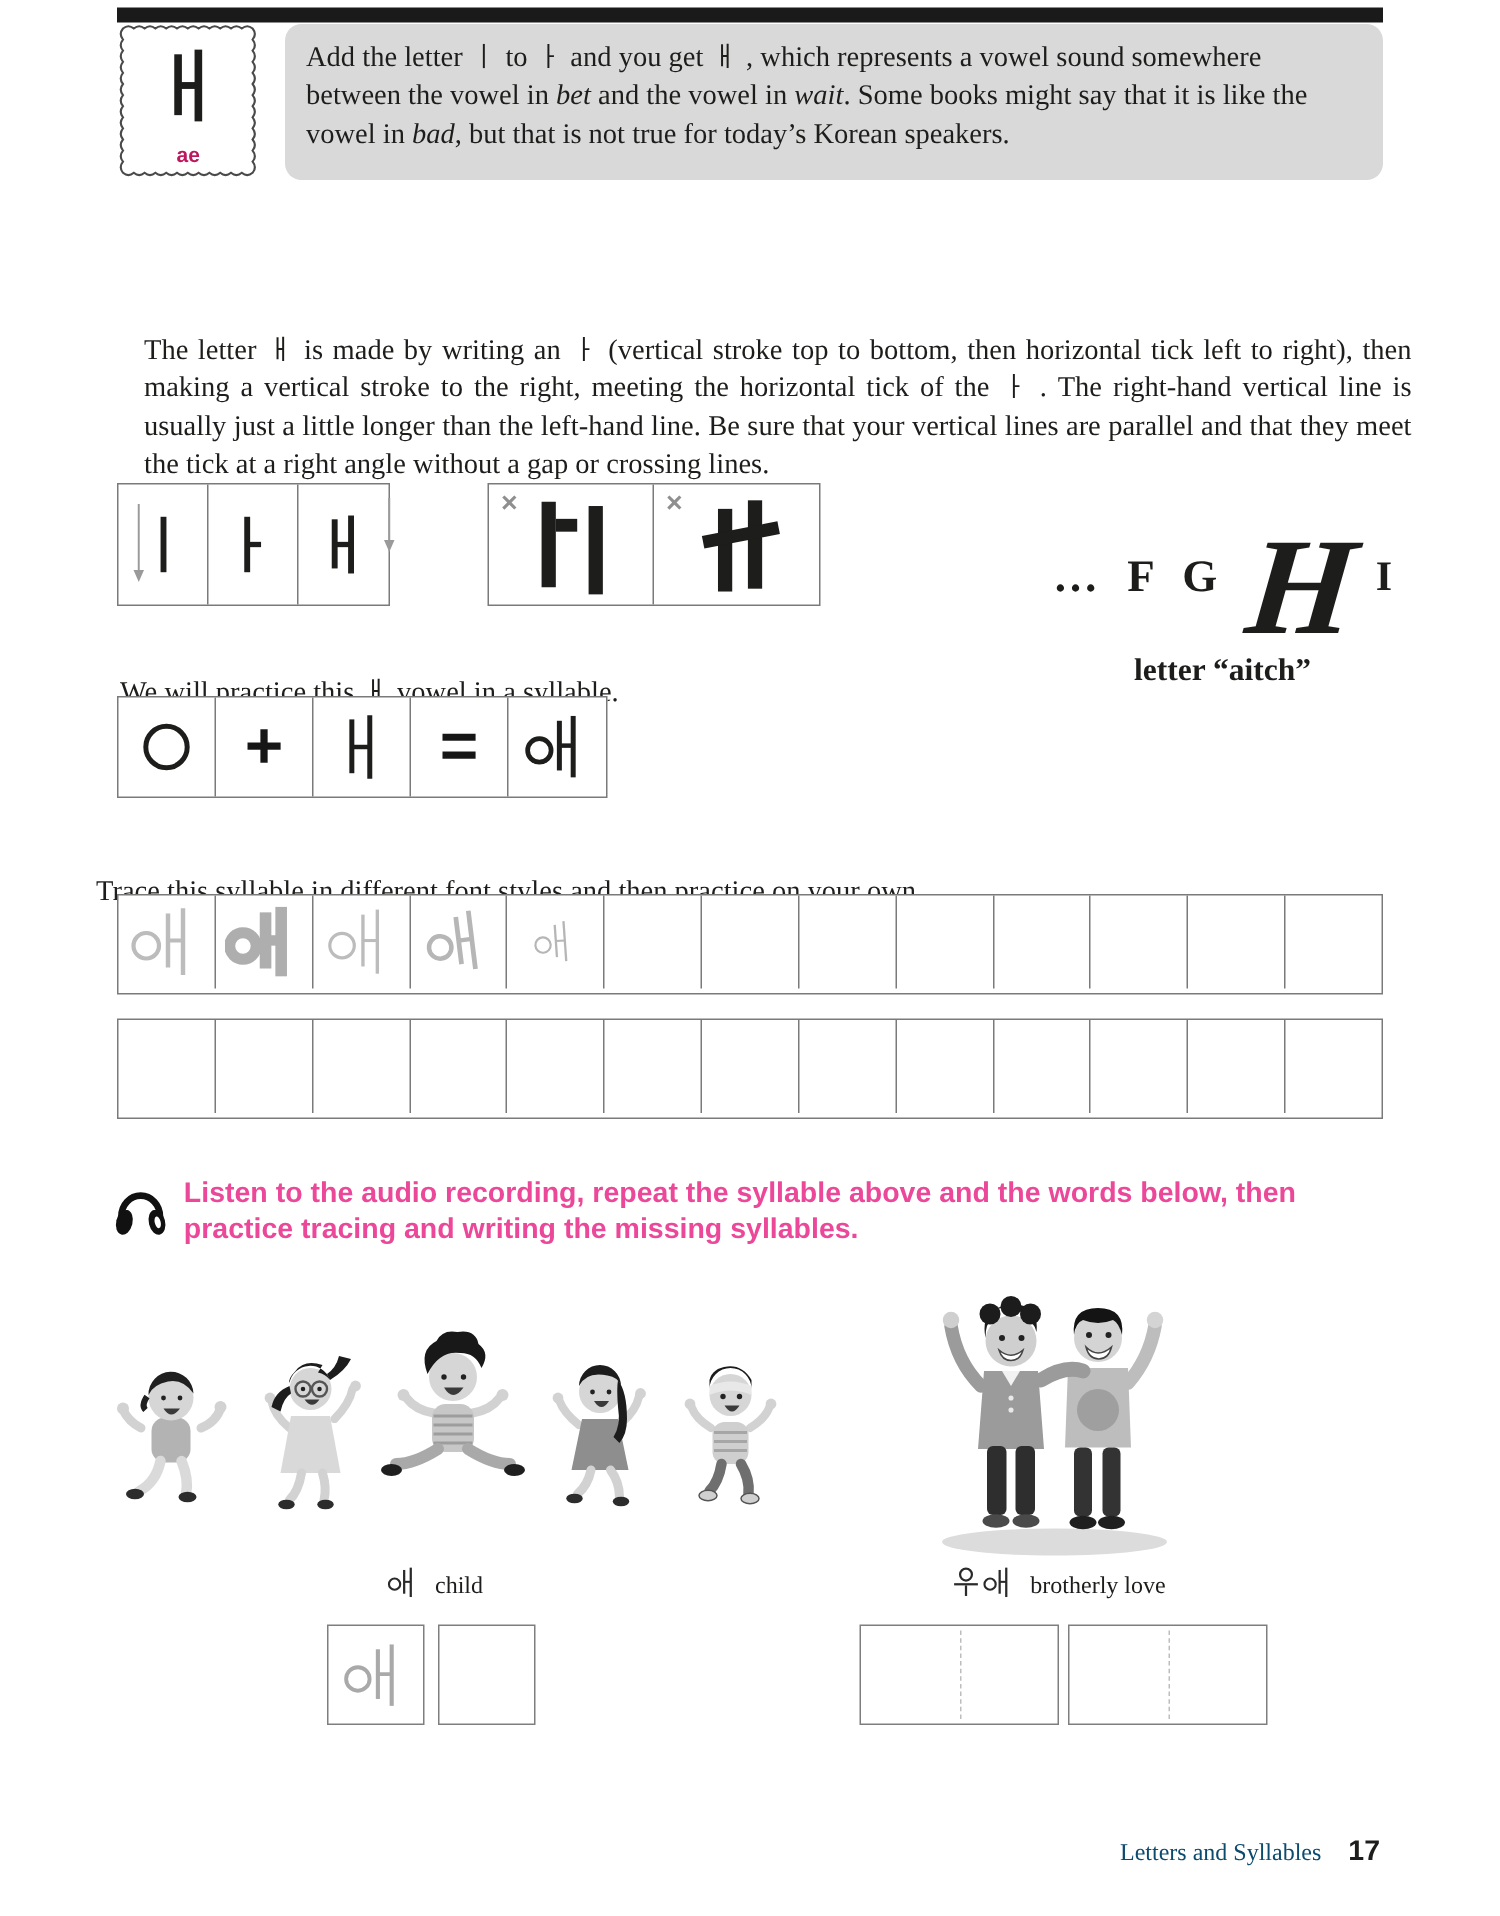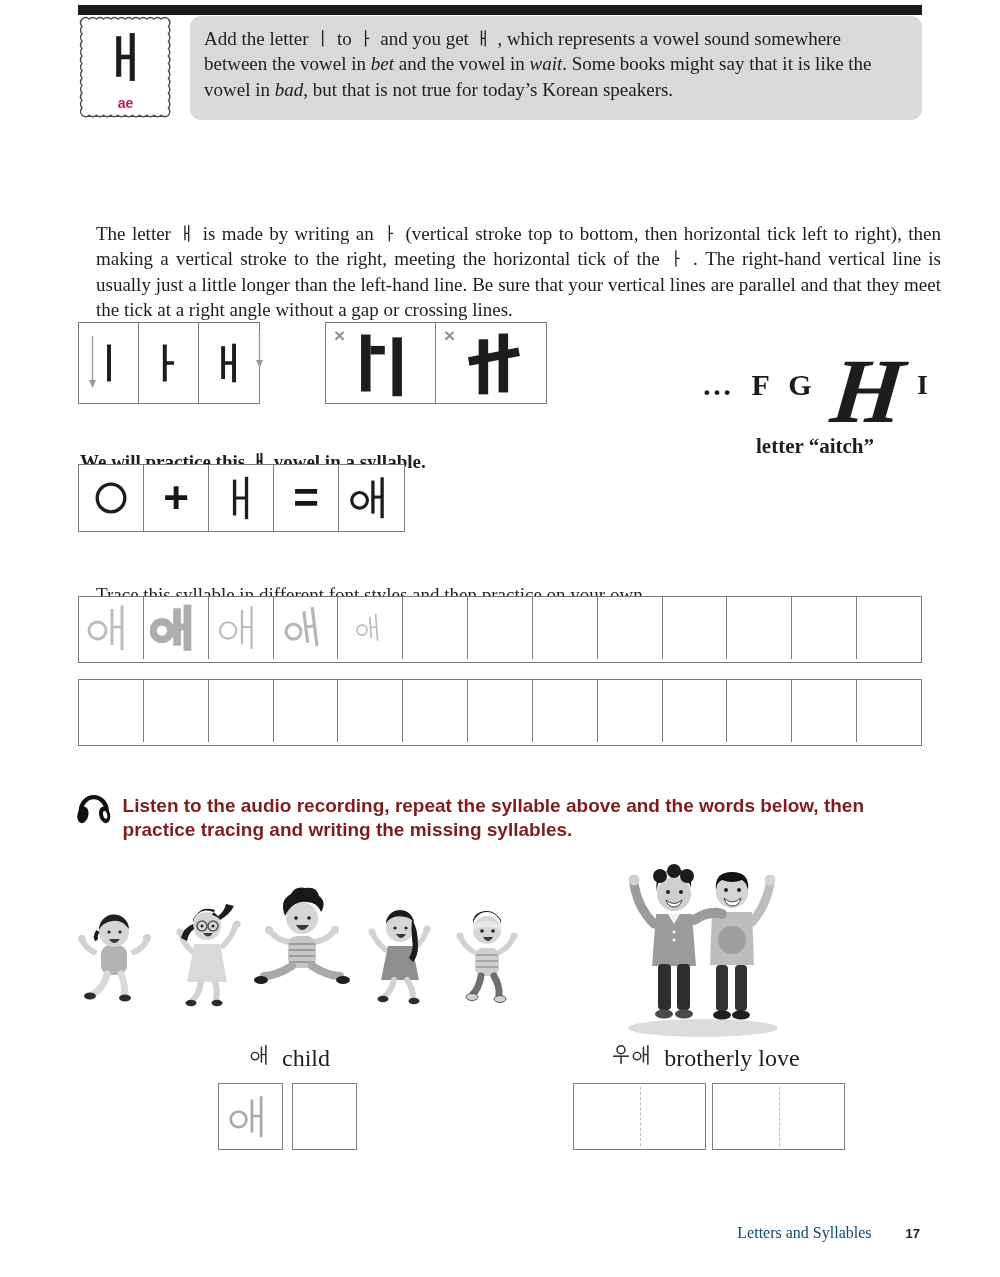--- a/index.html
+++ b/index.html
@@ -36,51 +36,51 @@
   
   #alphabet{left:700px;top:330px;width:230px;height:120px;}
   #alphabet .row{position:absolute;left:0;top:14px;width:230px;display:flex;align-items:center;justify-content:center;gap:14px;}
   #alphabet .pre{font-size:30px;font-weight:bold;letter-spacing:6px;}
   #alphabet .bigH{font-size:92px;font-weight:bold;font-style:italic;line-height:0.9;
                   transform:skewX(-6deg);position:relative;top:6px;}
   #alphabet .suf{font-size:28px;font-weight:bold;}
   #alphabet .cap{position:absolute;left:0;top:104px;width:230px;text-align:center;
                  font-size:21px;font-weight:bold;}
 
-  #practice-intro{left:80px;top:430px;font-weight:bold;}
+  #practice-intro{left:80px;top:430px;}
   #equation{left:78px;top:464px;}
   #equation .cell{width:65px;height:66px;}
   #equation .op{font-family:"Liberation Sans",sans-serif;font-size:44px;font-weight:bold;color:#161616;line-height:1;}
 
-  #trace-instr{left:96px;top:563px;}
+  #trace-instr{left:64px;top:563px;}
   .tracerow{left:78px;width:842px;height:65px;}
   #trace1{top:596px;}
   #trace2{top:679px;}
   .tracerow .cell{flex:1;height:62px;}
 
   
   #audio{left:75px;top:784px;width:850px;display:flex;gap:10px;}
   #audio .txt{font-family:"Liberation Sans",sans-serif;font-weight:bold;font-size:19px;
-              line-height:1.27;width:812px;color:#7f1d1d;margin-top:10px;}
+              line-height:1.27;width:812px;color:#ec4899;}
 
   
   #illus-left{left:62px;top:872px;}
   #illus-right{left:598px;top:850px;}
-  .caption{font-size:24px;display:flex;align-items:center;justify-content:center;gap:10px;}
+  .caption{font-size:16px;display:flex;align-items:center;justify-content:center;gap:10px;}
   #cap-left{left:200px;top:1042px;width:180px;}
   #cap-right{left:590px;top:1042px;width:230px;}
 
   
   .pbox{position:absolute;box-sizing:border-box;border:1.5px solid #7e7e7e;background:#fff;
         display:flex;align-items:center;justify-content:center;}
   .pbox.split::after{content:"";position:absolute;left:50%;top:3px;bottom:3px;border-left:1px dashed #bdbdbd;}
 
   #footer{left:0;top:1224px;width:920px;text-align:right;}
   #footer .sec{font-size:16px;color:#0c4a6e;}
-  #footer .num{font-family:"Liberation Sans",sans-serif;font-weight:bold;font-size:13px;margin-left:30px;}
+  #footer .num{font-family:"Liberation Sans",sans-serif;font-weight:bold;font-size:19px;margin-left:14px;}
 </style>
 </head>
 <body>
 
 <div id="page">
 
   <div class="abs" id="top-bar"></div>
 
   <div class="abs" id="stamp">
     <svg width="95" height="107" viewBox="0 0 95 107" style="position:absolute;left:0;top:0;">

